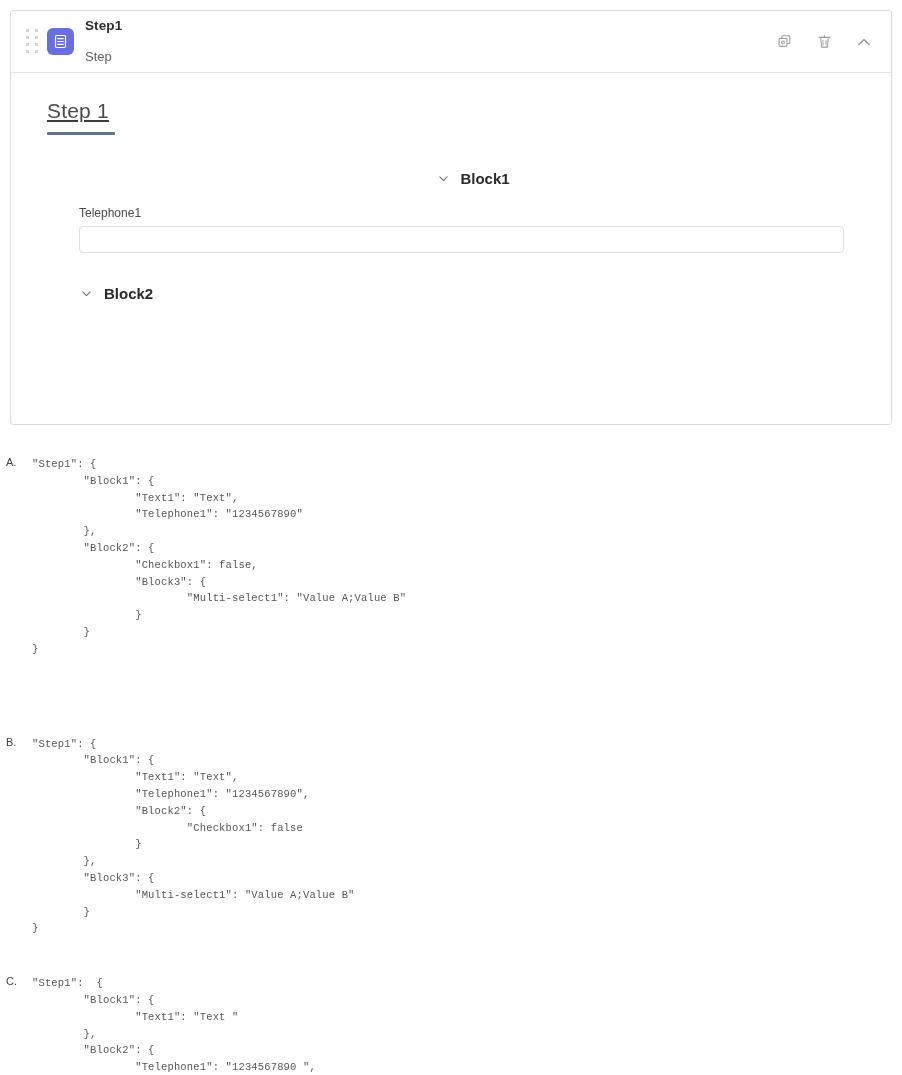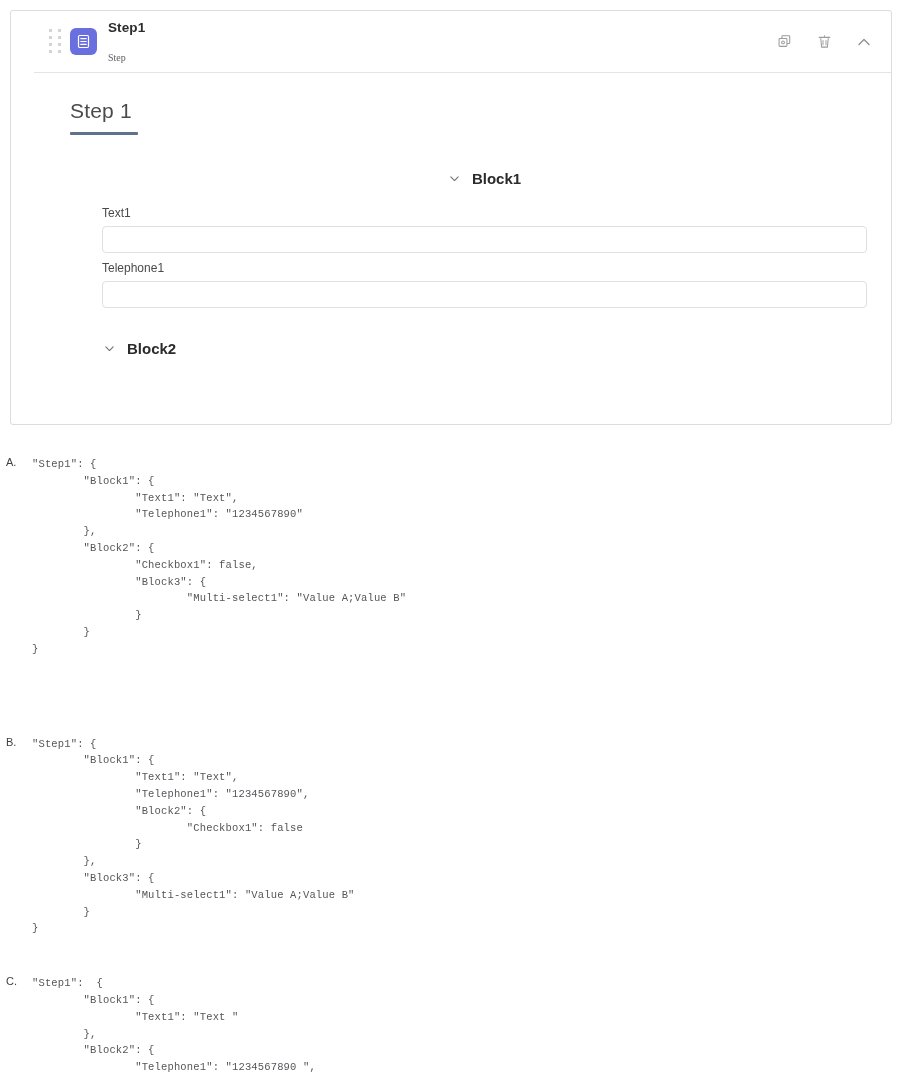--- a/index.html
+++ b/index.html
@@ -20,21 +20,20 @@
   .card {
     position: absolute;
     left: 10px;
     top: 10px;
     width: 882px;
     height: 415px;
     box-sizing: border-box;
     border: 1px solid #dcdcdc;
     border-radius: 3px;
     background: #ffffff;
-    padding-left: 23px;
   }
 
   .card-header {
     height: 62px;
     box-sizing: border-box;
     border-bottom: 1px solid #e4e4e4;
     display: flex;
     align-items: center;
     padding: 0 18px 0 14px;
   }
@@ -77,24 +76,23 @@
     justify-content: center;
     line-height: 1.12;
   }
   .card-title {
     font-size: 13.5px;
     font-weight: bold;
     color: #2d2d2d;
     letter-spacing: .1px;
   }
   .card-subtitle {
-    font-size: 10px;
+    font-size: 13px;
     color: #5f5f5f;
     margin-top: 17px;
-    font-family: Liberation Serif, serif;
   }
 
   .header-actions {
     margin-left: auto;
     display: flex;
     align-items: center;
     gap: 22px;
   }
   .hdr-btn {
     width: 18px;
@@ -109,20 +107,21 @@
   }
 
   
   .card-body {
     padding: 26px 0 0 0;
   }
 
   .step-tab {
     margin-left: 36px;
     display: inline-block;
+    text-decoration: underline;
   }
   .step-tab-label {
     font-size: 21px;
     font-weight: normal;
     color: #4b4b4b;
     letter-spacing: .2px;
     padding-bottom: 9px;
     display: block;
   }
   .step-tab-underline {
@@ -279,24 +278,20 @@
     <div class="block-row block-1">
       <span class="chev">
         <svg width="13" height="13" viewBox="0 0 16 16" aria-hidden="true">
           <polyline points="3.5,6 8,10.5 12.5,6" fill="none" stroke="#6d6d6d" stroke-width="1.3" stroke-linecap="round" stroke-linejoin="round"></polyline>
         </svg>
       </span>
       <span>Block1</span>
     </div>
 
     <div class="fields-wrap">
-      <div class="field">
-        <label class="field-label">Text1</label>
-        <input class="field-input" type="text" value="" placeholder="" style="">
-      </div>
       <div class="field">
         <label class="field-label">Telephone1</label>
         <input class="field-input" type="text" value="" placeholder="" style="">
       </div>
     </div>
 
     <div class="block-row block-2">
       <span class="chev">
         <svg width="13" height="13" viewBox="0 0 16 16" aria-hidden="true">
           <polyline points="3.5,6 8,10.5 12.5,6" fill="none" stroke="#6d6d6d" stroke-width="1.3" stroke-linecap="round" stroke-linejoin="round"></polyline>

